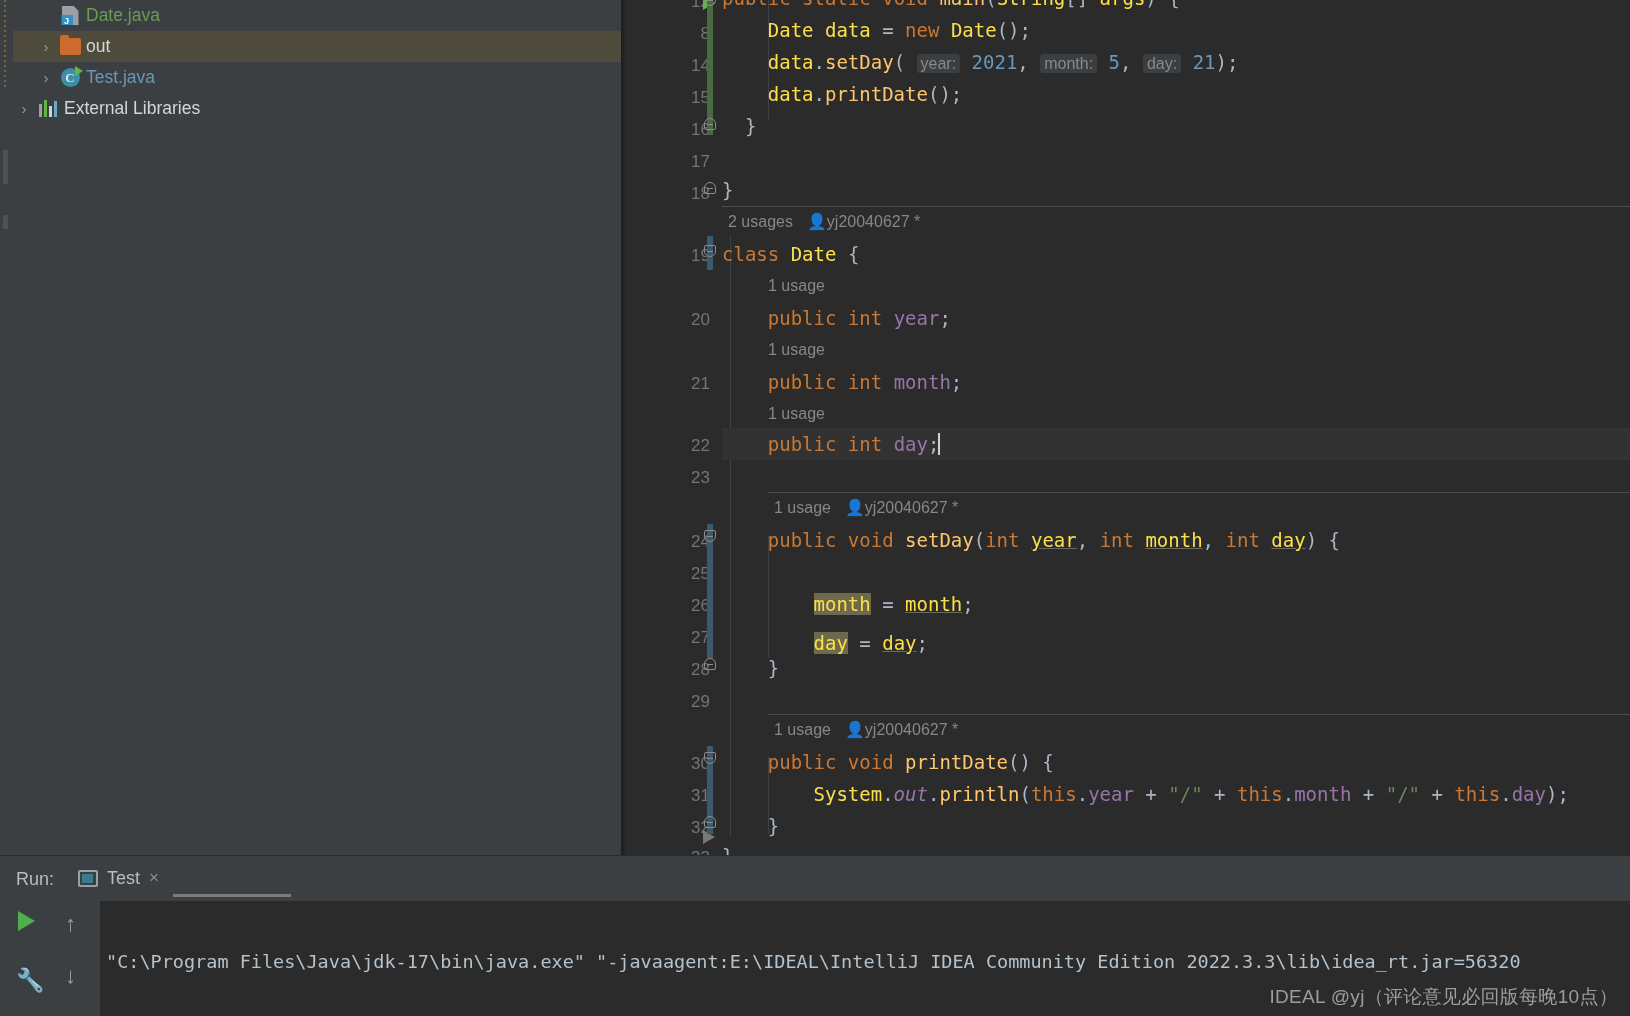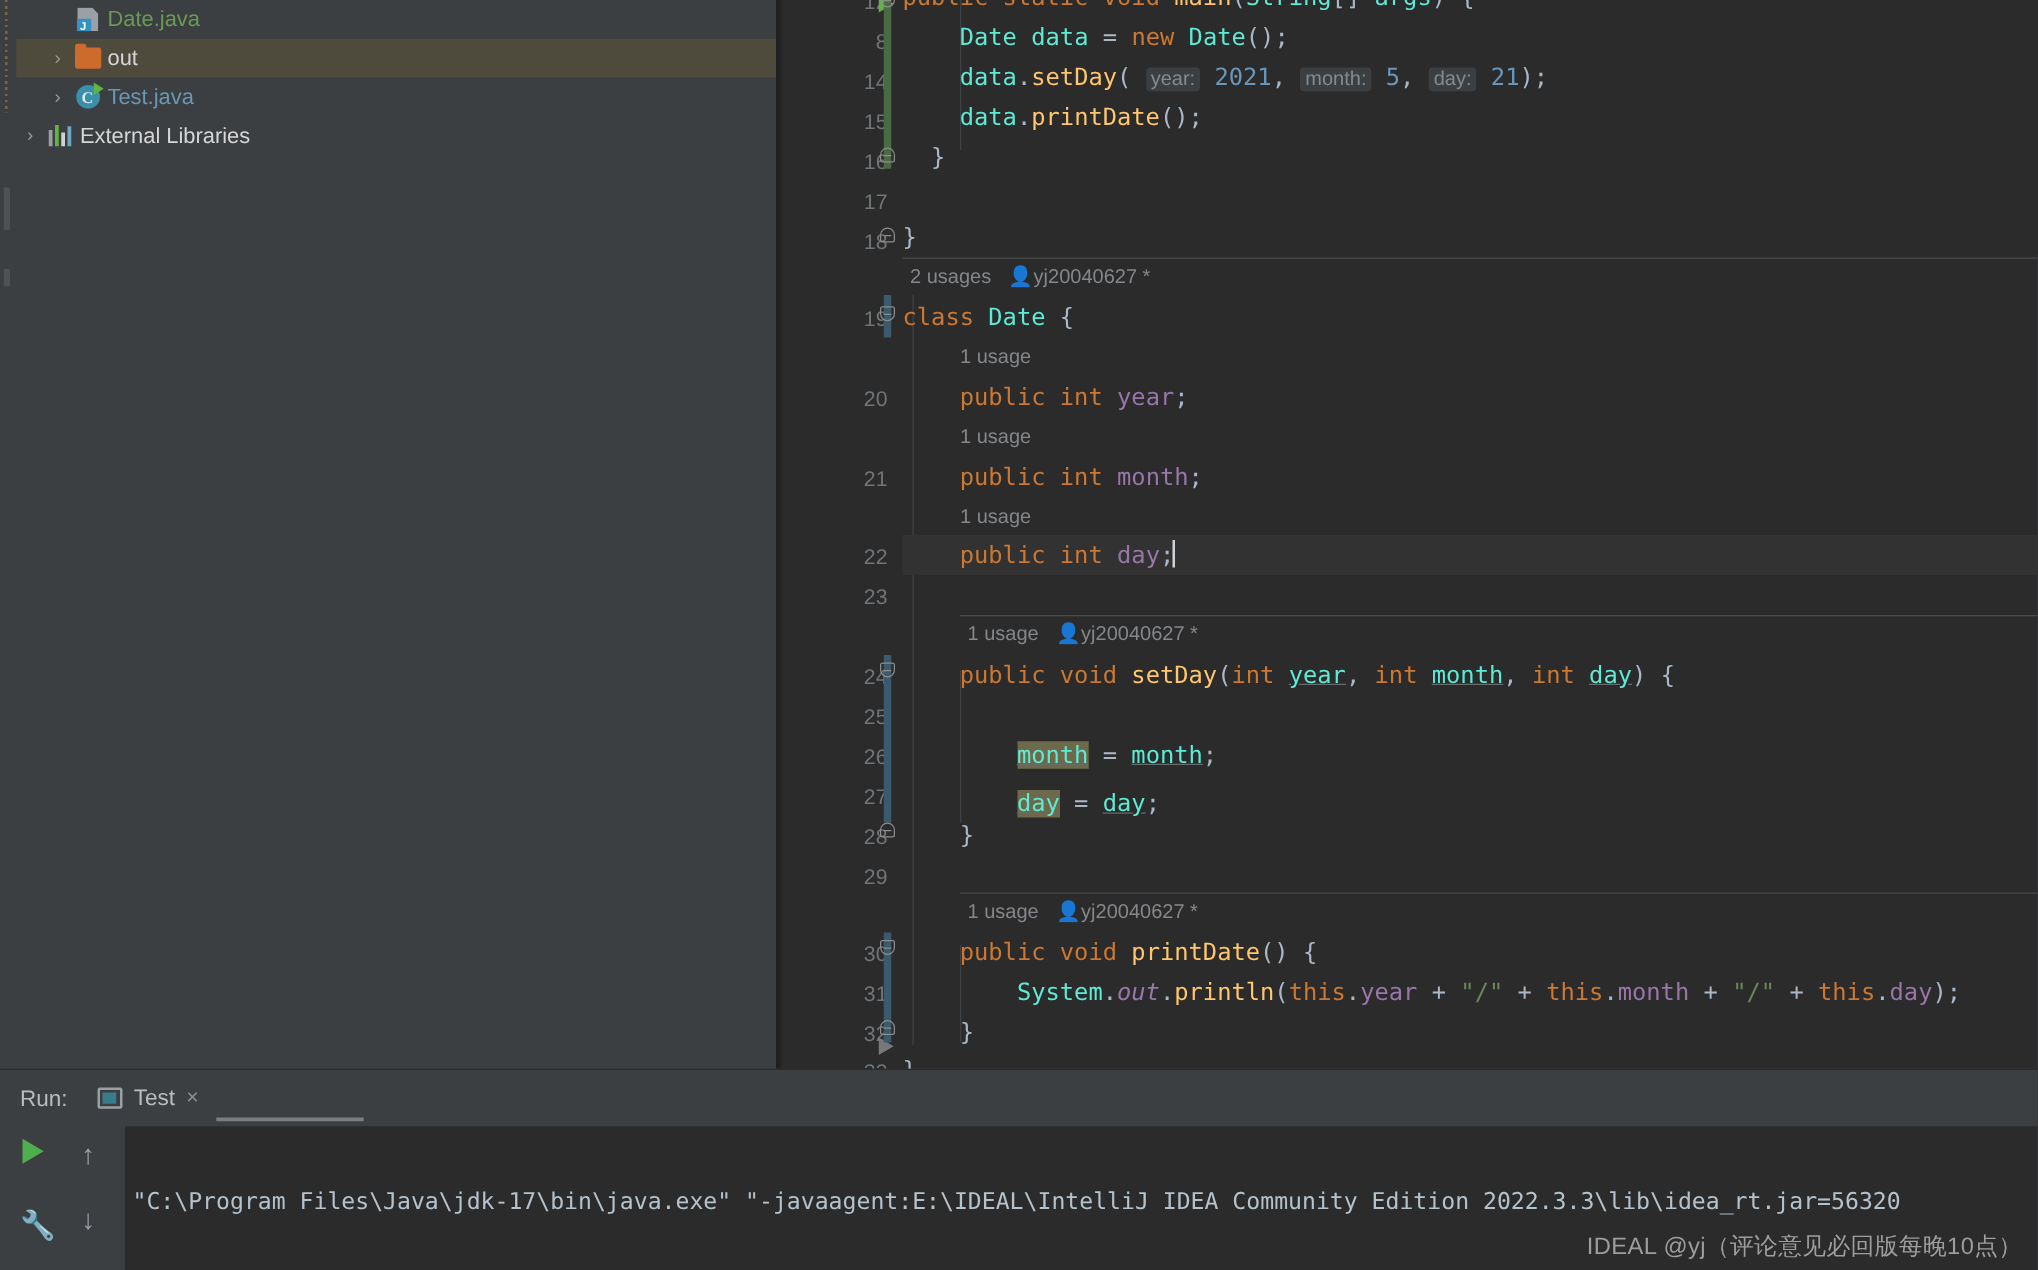--- a/index.html
+++ b/index.html
@@ -130,21 +130,21 @@
     font-size: 16px; color: #84878b; white-space: pre;
   }
   .hint .sep { display:inline-block; width: 14px; }
   .hint .person { color:#9aa0a6; }
   .hintline {
     position:absolute; height:1px; background:#4b4b4b; left:0; right:0;
   }
 
   
   .kw   { color:#cc7832; }
-  .type { color:#5eead4; }
+  .type { color:#fde047; }
   .fn   { color:#ffc66d; }
   .num  { color:#6897bb; }
   .str  { color:#6a8759; }
   .fld  { color:#9876aa; }
   .stat { color:#9876aa; font-style: italic; }
   .pun  { color:#a9b7c6; }
   .param-hint {
     color:#868a8d; background:#3b3f41; border-radius:3px;
     padding:1px 4px; font-size:16px; font-family:"Liberation Sans",sans-serif;
   }

